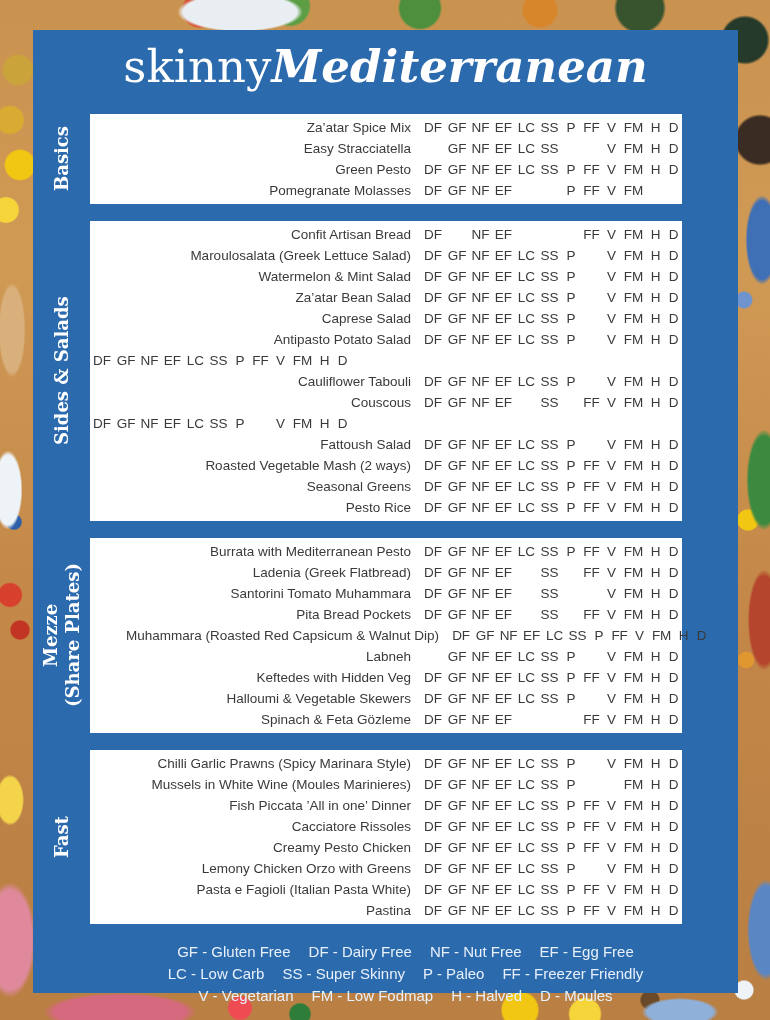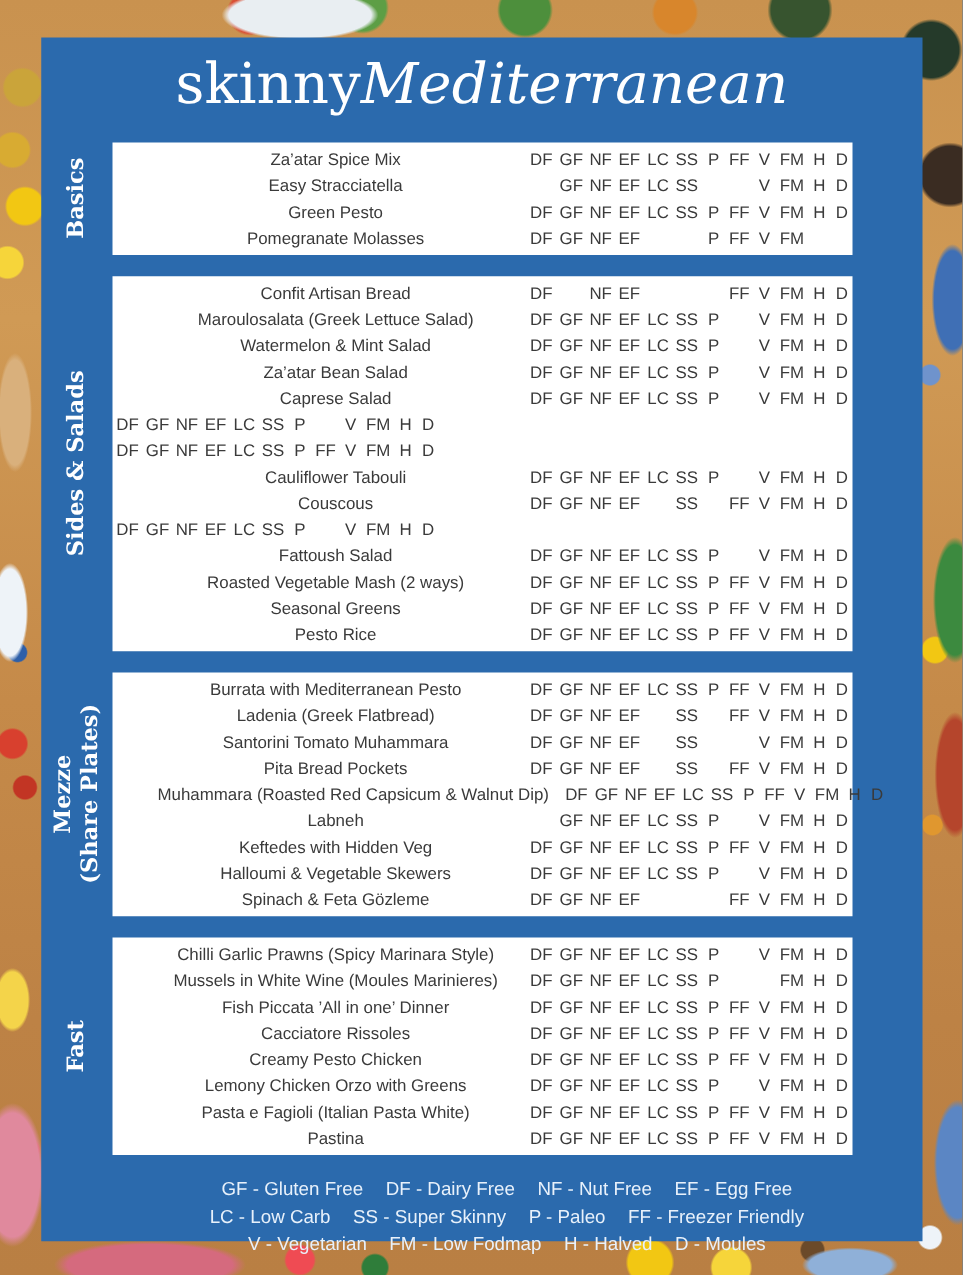--- a/index.html
+++ b/index.html
@@ -51,33 +51,33 @@
       linear-gradient(180deg,#c9924f 0%,#d09a55 25%,#c58a49 55%,#bd8245 80%,#b97f43 100%);
   }
   .card{
     position:absolute;left:33px;top:30px;width:705px;height:963px;
     background:#2b6aad;box-sizing:border-box;padding-top:14px;
   }
   .title{
     margin:0 0 24px 0;text-align:center;color:#ffffff;
     font-family:"DejaVu Serif",serif;font-size:45px;line-height:46px;font-weight:500;
   }
-  .title .brand-bold{font-weight:normal;font-style:italic;}
+  .title .brand-bold{font-weight:bold;font-style:italic;}
   .menu-section{display:flex;margin-bottom:17px;}
   .section-label{
     width:57px;flex:0 0 57px;display:flex;align-items:center;justify-content:center;
     writing-mode:vertical-rl;transform:rotate(180deg);
     color:#ffffff;font-family:"DejaVu Serif",serif;font-weight:bold;
     font-size:18px;line-height:1.2;text-align:center;white-space:pre-line;
   }
   .section-box{
     background:#ffffff;width:592px;flex:0 0 592px;box-sizing:border-box;padding:3px 0;
   }
   .menu-row{display:flex;height:21px;line-height:21px;font-size:13.5px;color:#3a3a3a;}
-  .dish-name{flex:1;text-align:center;padding-right:10px;white-space:nowrap;margin-left:36px;}
+  .dish-name{flex:1;text-align:right;padding-right:10px;white-space:nowrap;margin-left:36px;}
   .codes{flex:0 0 261px;width:261px;white-space:nowrap;}
   .code-cell{display:inline-block;text-align:center;}
   .code-cell.c0{width:24px}.code-cell.c1{width:24px}.code-cell.c2{width:23px}
   .code-cell.c3{width:23px}.code-cell.c4{width:23px}.code-cell.c5{width:23px}
   .code-cell.c6{width:20px}.code-cell.c7{width:21px}.code-cell.c8{width:19px}
   .code-cell.c9{width:25px}.code-cell.c10{width:19px}.code-cell.c11{width:17px}
   .legend{margin-top:2px;text-align:center;color:#e8f1fb;font-size:15px;}
   .legend-line{line-height:22px;padding-left:40px;}
   .legend-item{display:inline-block;margin:0 9px;}
 </style>
@@ -137,20 +137,21 @@
     <span class="dish-name">Za’atar Bean Salad</span>
     <span class="codes"><span class="code-cell c0">DF</span><span class="code-cell c1">GF</span><span class="code-cell c2">NF</span><span class="code-cell c3">EF</span><span class="code-cell c4">LC</span><span class="code-cell c5">SS</span><span class="code-cell c6">P</span><span class="code-cell c7"></span><span class="code-cell c8">V</span><span class="code-cell c9">FM</span><span class="code-cell c10">H</span><span class="code-cell c11">D</span></span>
   </div>
 
   <div class="menu-row">
     <span class="dish-name">Caprese Salad</span>
     <span class="codes"><span class="code-cell c0">DF</span><span class="code-cell c1">GF</span><span class="code-cell c2">NF</span><span class="code-cell c3">EF</span><span class="code-cell c4">LC</span><span class="code-cell c5">SS</span><span class="code-cell c6">P</span><span class="code-cell c7"></span><span class="code-cell c8">V</span><span class="code-cell c9">FM</span><span class="code-cell c10">H</span><span class="code-cell c11">D</span></span>
   </div>
 
   <div class="menu-row">
+    <span class="dish-name">Antipasto Potato Salad</span>
     <span class="codes"><span class="code-cell c0">DF</span><span class="code-cell c1">GF</span><span class="code-cell c2">NF</span><span class="code-cell c3">EF</span><span class="code-cell c4">LC</span><span class="code-cell c5">SS</span><span class="code-cell c6">P</span><span class="code-cell c7"></span><span class="code-cell c8">V</span><span class="code-cell c9">FM</span><span class="code-cell c10">H</span><span class="code-cell c11">D</span></span>
   </div>
 
   <div class="menu-row">
     <span class="codes"><span class="code-cell c0">DF</span><span class="code-cell c1">GF</span><span class="code-cell c2">NF</span><span class="code-cell c3">EF</span><span class="code-cell c4">LC</span><span class="code-cell c5">SS</span><span class="code-cell c6">P</span><span class="code-cell c7">FF</span><span class="code-cell c8">V</span><span class="code-cell c9">FM</span><span class="code-cell c10">H</span><span class="code-cell c11">D</span></span>
   </div>
 
   <div class="menu-row">
     <span class="dish-name">Cauliflower Tabouli</span>
     <span class="codes"><span class="code-cell c0">DF</span><span class="code-cell c1">GF</span><span class="code-cell c2">NF</span><span class="code-cell c3">EF</span><span class="code-cell c4">LC</span><span class="code-cell c5">SS</span><span class="code-cell c6">P</span><span class="code-cell c7"></span><span class="code-cell c8">V</span><span class="code-cell c9">FM</span><span class="code-cell c10">H</span><span class="code-cell c11">D</span></span>

